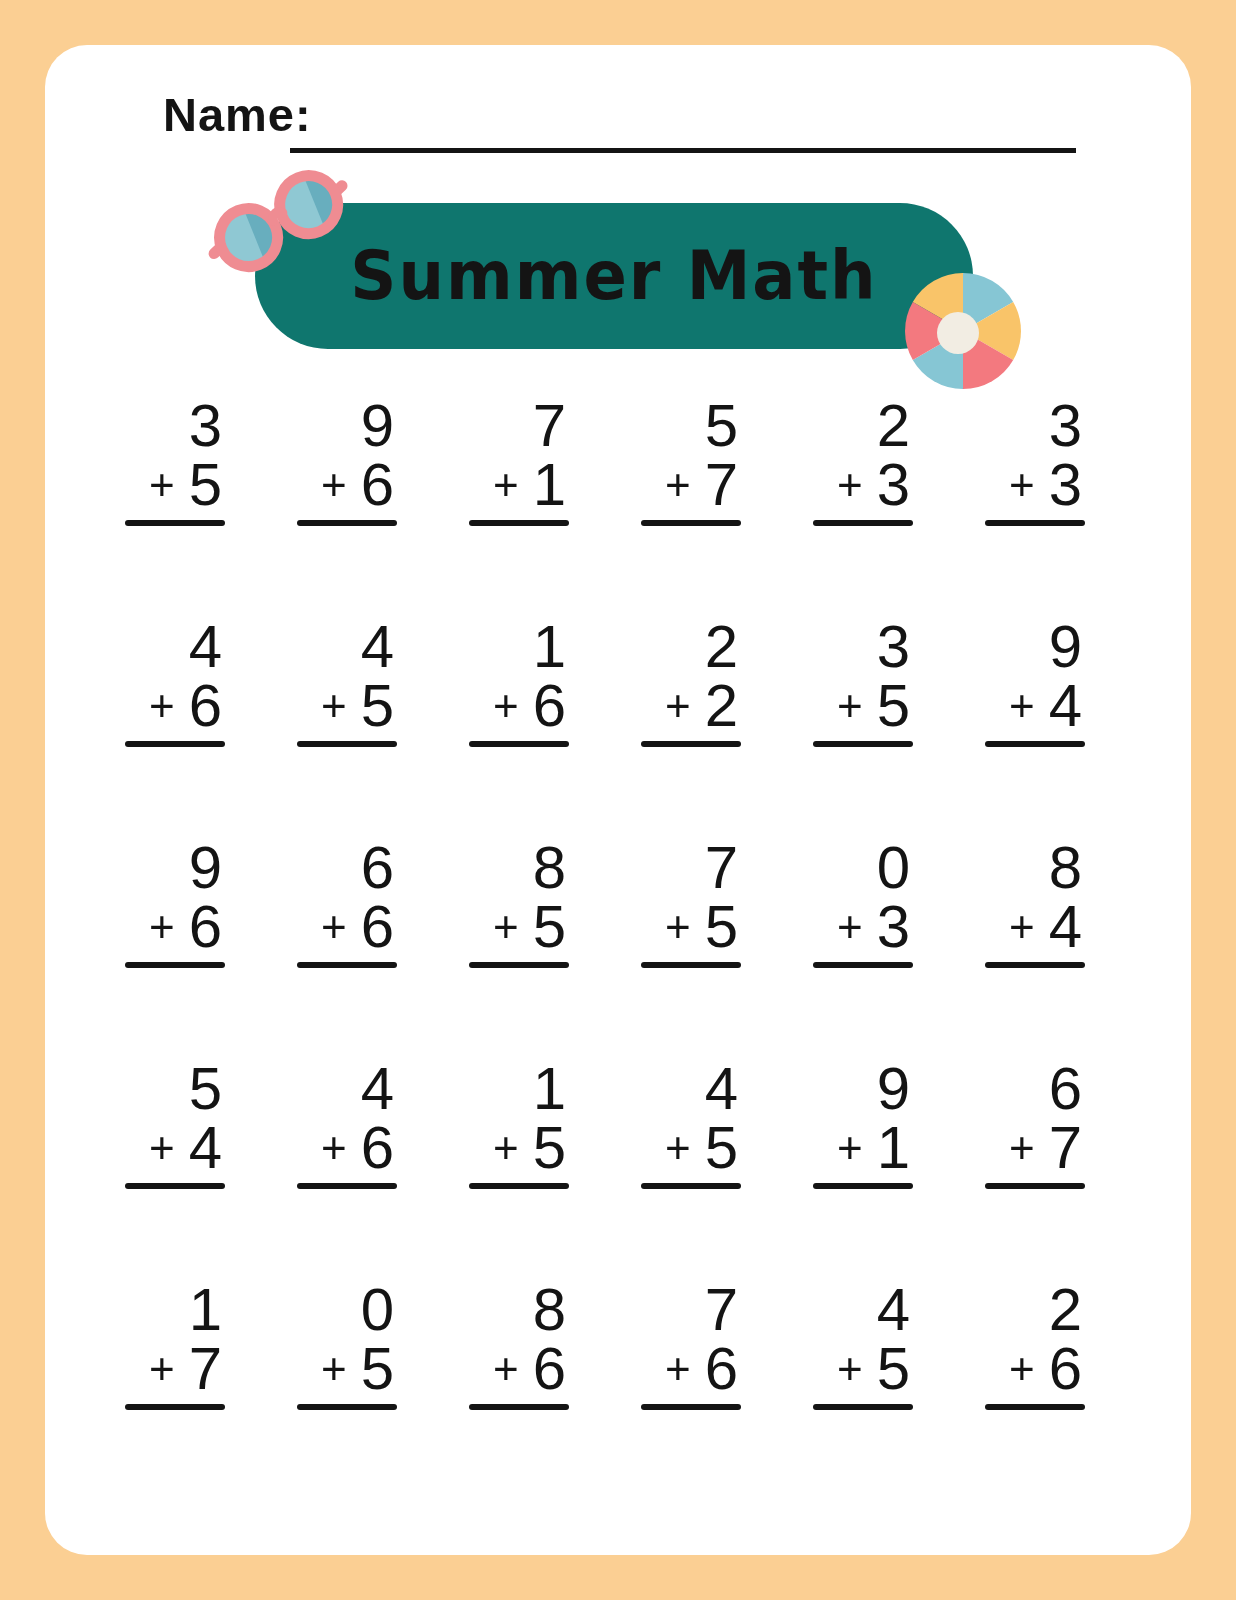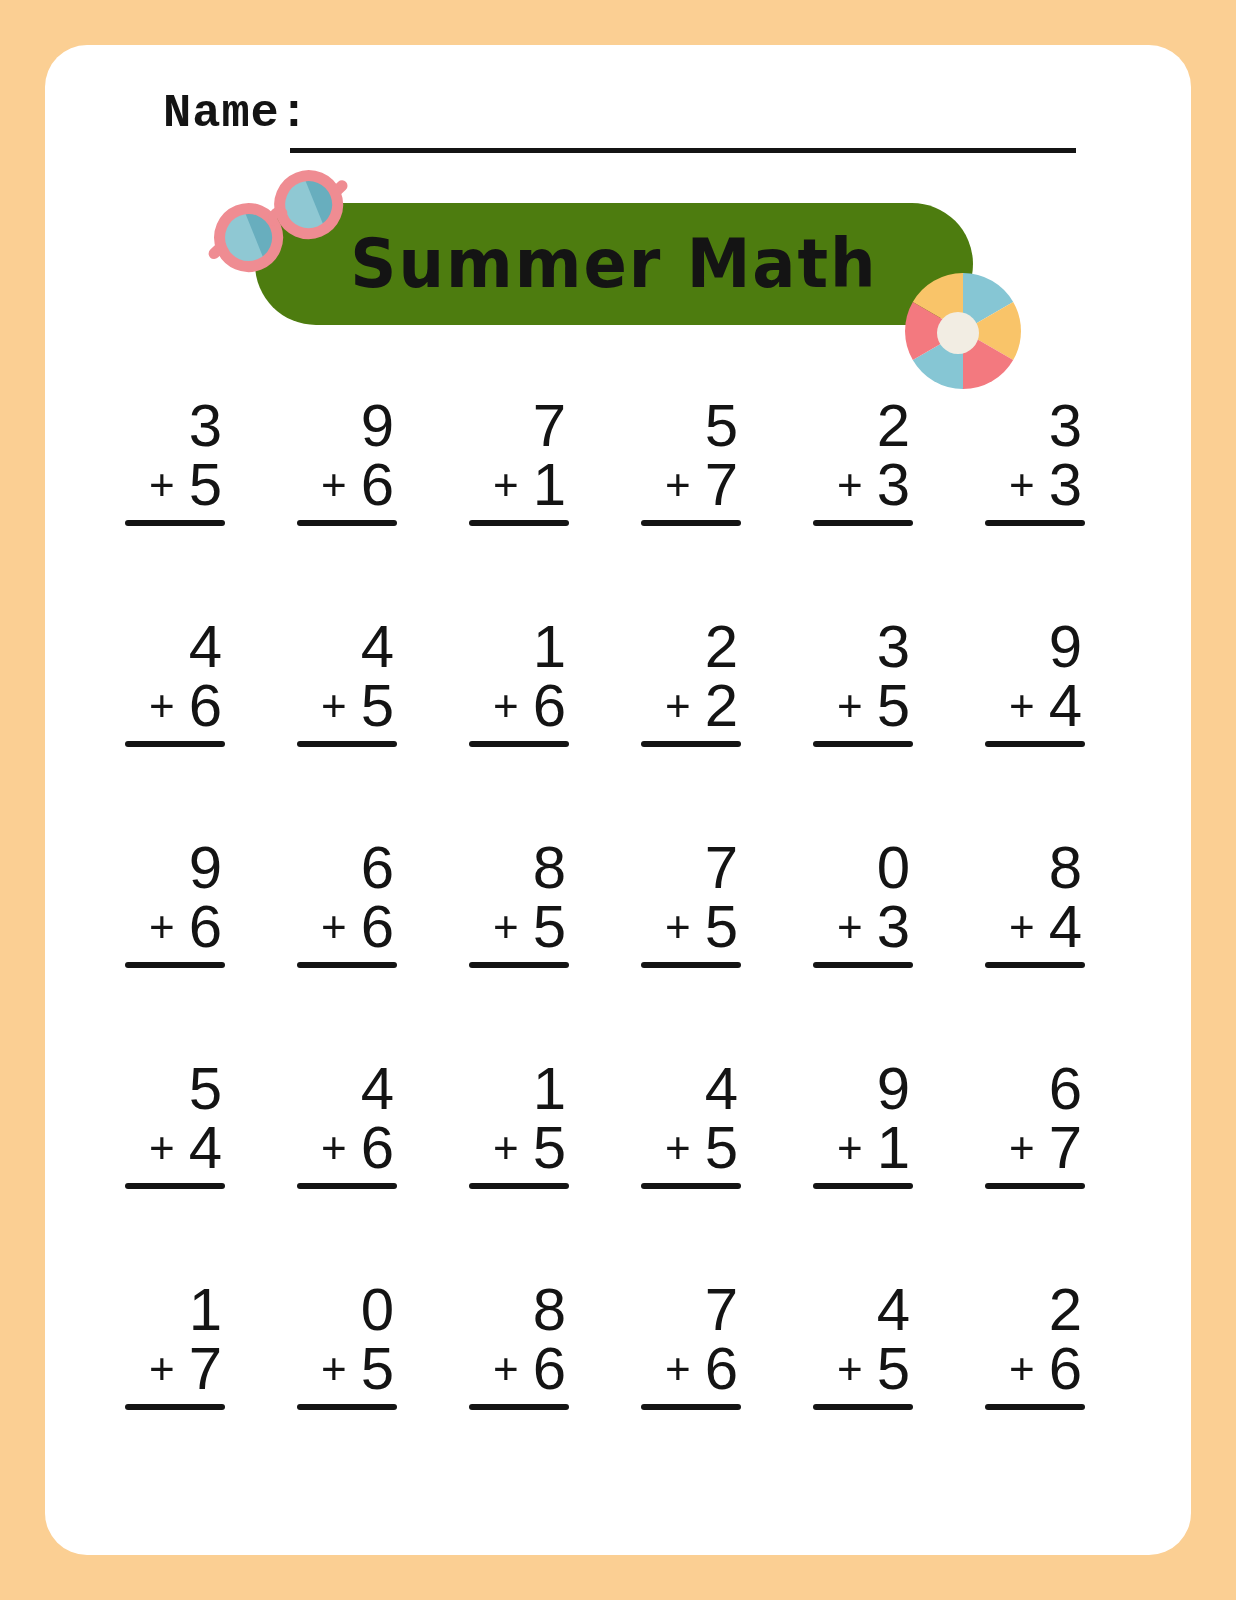--- a/index.html
+++ b/index.html
@@ -12,30 +12,30 @@
     overflow:hidden;
   }
   .sheet{
     position:absolute;left:45px;top:45px;
     width:1146px;height:1510px;
     background:#FFFFFF;border-radius:42px;
   }
   
   .name-label{
     position:absolute;left:118px;top:42px;
-    font-family:Liberation Mono, monospace;
+    font-family:Liberation Sans, sans-serif;
     font-weight:600;font-size:47px;letter-spacing:1px;
   }
   .name-line{
     position:absolute;left:245px;top:103px;width:786px;height:0;
     border-top:5px solid #141414;
   }
   .banner{
-    position:absolute;left:210px;top:158px;width:718px;height:122px;
-    background:#4d7c0f;border-radius:73px;
+    position:absolute;left:210px;top:158px;width:718px;height:146px;
+    background:#0f766e;border-radius:73px;
     display:flex;align-items:center;justify-content:center;
   }
   .title{
     font-family:"DejaVu Sans", sans-serif;
     font-weight:700;font-size:64px;letter-spacing:2px;
     transform:scaleY(1.05);
   }
   .sunglasses{position:absolute;left:146px;top:112px;width:176px;height:130px;}
   .beachball{position:absolute;left:858px;top:226px;width:120px;height:120px;}
 

